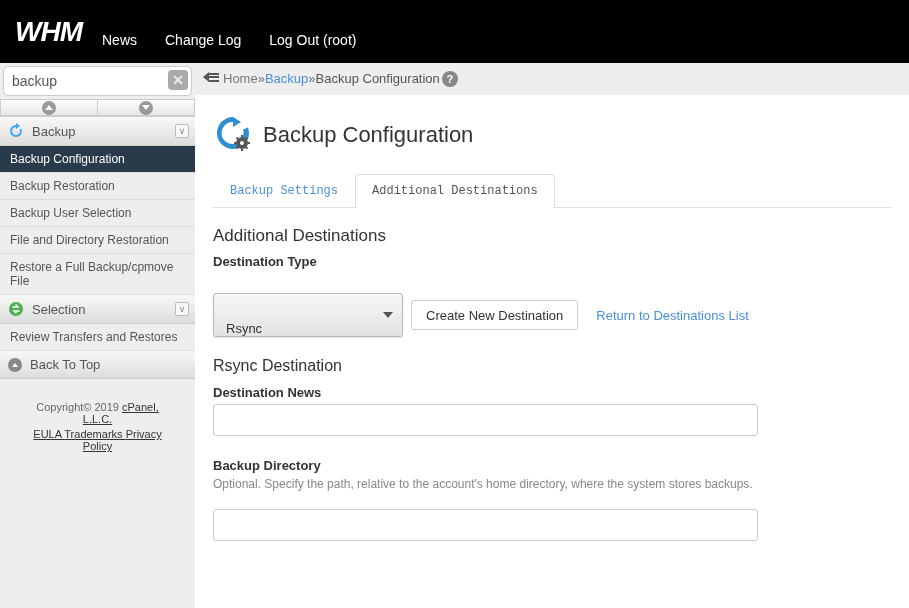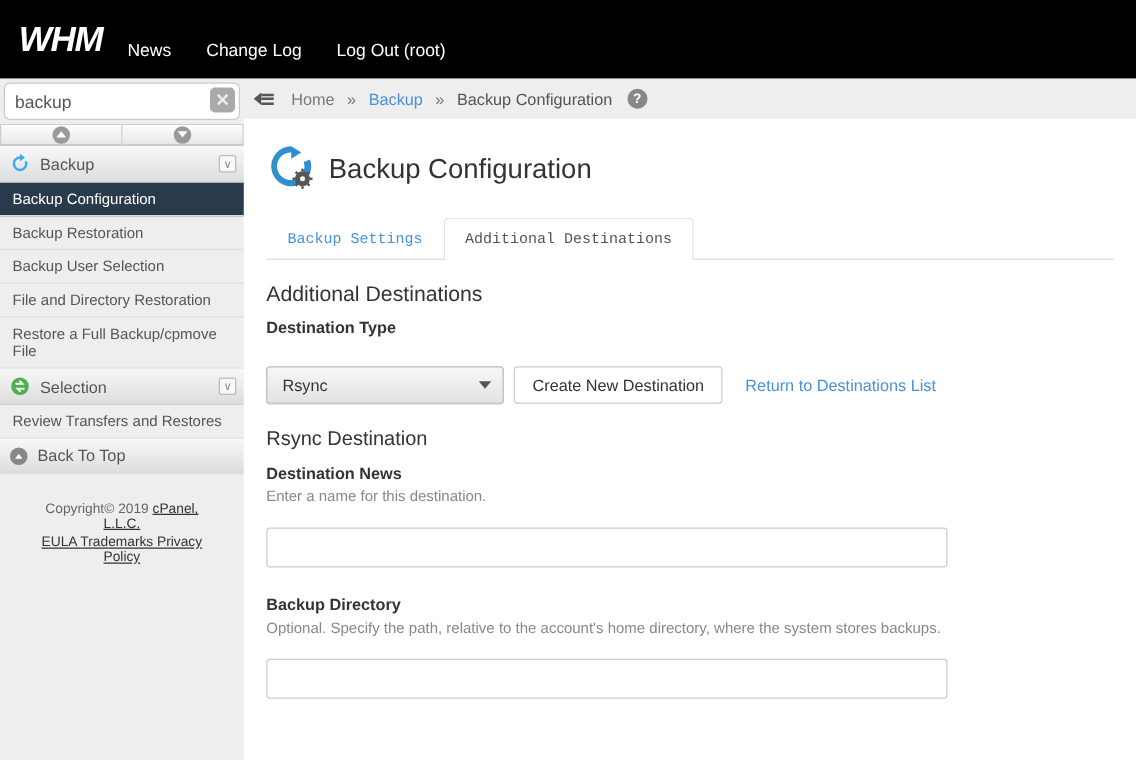--- a/index.html
+++ b/index.html
@@ -222,22 +222,22 @@
       position: absolute;
       left: 195px;
       top: 63px;
       right: 0;
       bottom: 0;
     }
     .breadcrumb-bar {
       background: #eee;
       padding: 8px 10px;
       display: flex;
-      align-items: center;
-      gap: 10px;
+      align-items: flex-start;
+      gap: 0;
       color: #777;
     }
     .breadcrumb-toggle {
       display: flex;
       align-items: center;
       margin-right: 4px;
     }
     .bc-lines {
       display: inline-block;
     }
@@ -337,29 +337,29 @@
       gap: 8px;
       margin-top: 24px;
       margin-bottom: 14px;
     }
     .select-wrap {
       position: relative;
       width: 190px;
     }
     .select {
       width: 100%;
-      height: 30px;
+      height: 44px;
       background: linear-gradient(#f7f7f7, #e3e3e3);
       border: 1px solid #b8b8b8;
       border-radius: 3px;
       padding: 0 30px 0 12px;
       font-size: 13px;
       color: #333;
       display: flex;
-      align-items: center;
+      align-items: flex-end;
       cursor: pointer;
       box-shadow: 0 1px 1px rgba(0,0,0,0.12);
     }
     .select-chevron {
       position: absolute;
       right: 10px;
       top: 50%;
       transform: translateY(-50%);
       width: 0;
       height: 0;
@@ -561,21 +561,20 @@
         <div class="select-chevron"></div>
       </div>
       <button class="btn">Create New Destination</button>
       <a class="link">Return to Destinations List</a>
     </div>
 
     <h3 class="subheading">Rsync Destination</h3>
 
     <div class="field-group">
       <label class="field-label">Destination News</label>
-      <div class="field-desc">Enter a name for this destination.</div>
       <input class="text-input" type="text" value="" style="">
     </div>
 
     <div class="field-group">
       <label class="field-label">Backup Directory</label>
       <div class="field-desc">Optional. Specify the path, relative to the account's home directory, where the system stores backups.</div>
       <input class="text-input" type="text" value="" style="">
     </div>
   </div>
 </div>

